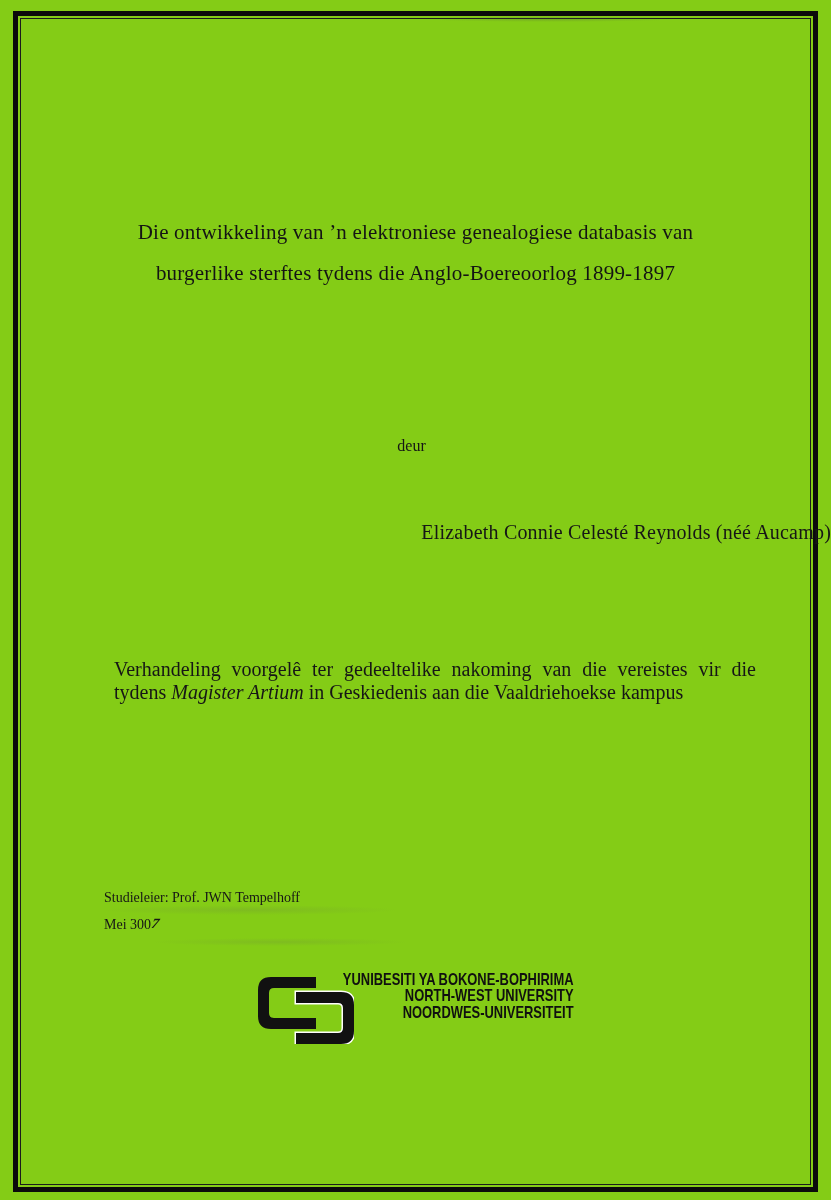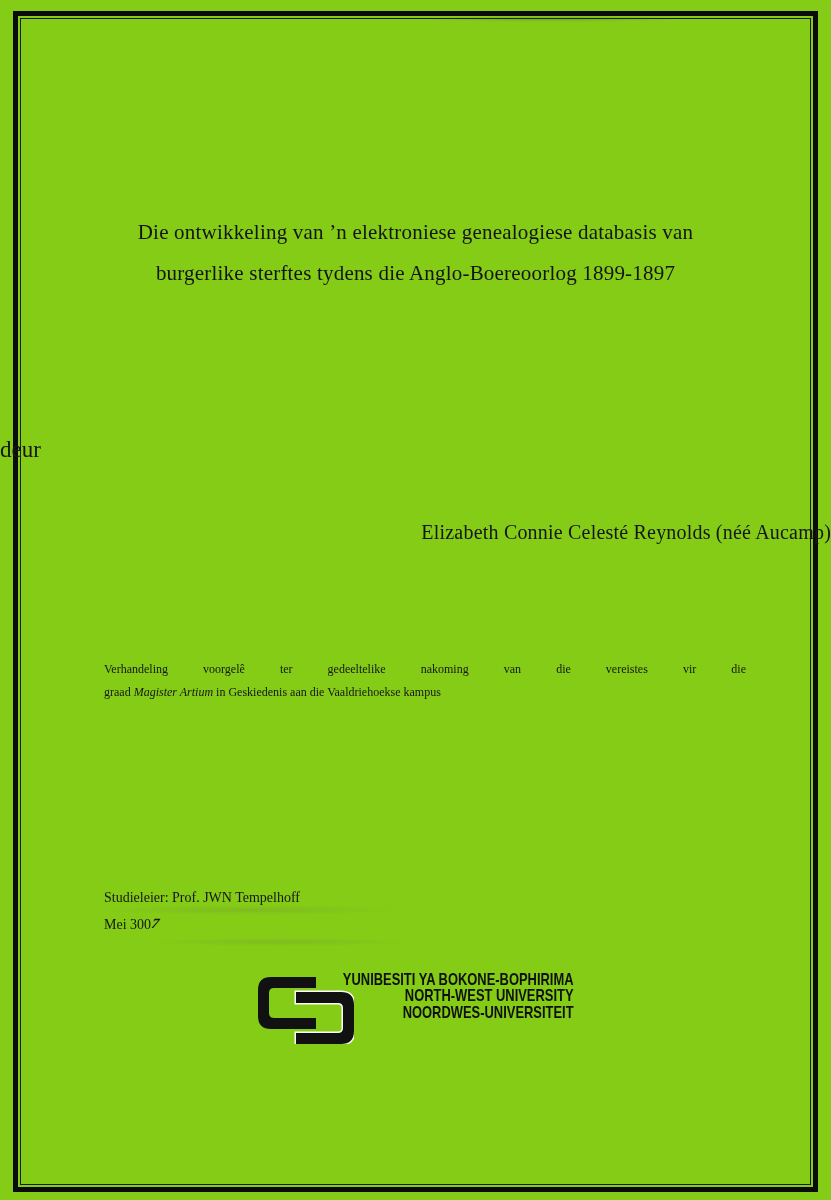--- a/index.html
+++ b/index.html
@@ -33,34 +33,35 @@
     left:60px;right:60px;top:212px;
     text-align:center;
     font-size:21px;
     line-height:41px;
     letter-spacing:.2px;
     color:#141414;
   }
   .byline-label{
     position:absolute;
     left:0;right:8px;top:437px;
-    font-size:23px;
+    text-align:center;
+    font-size:16px;
   }
   .author-line{
     position:absolute;
     left:0;right:0;top:521px;
     text-align:right;
     font-size:20px;
     letter-spacing:.2px;
   }
   .statement{
     position:absolute;
-    left:104px;top:658px;
+    left:114px;top:658px;
     width:642px;
-    font-size:12px;
+    font-size:20px;
     line-height:23px;
   }
   .statement .justified{
     text-align:justify;
     text-align-last:justify;
   }
   .statement .it{font-style:italic;}
   .footer-block{
     position:absolute;
     left:104px;top:885px;
@@ -117,21 +118,21 @@
     <div>Die ontwikkeling van ’n elektroniese genealogiese databasis van</div>
     <div>burgerlike sterftes tydens die Anglo-Boereoorlog 1899-1897</div>
   </div>
 
   <div class="byline-label">deur</div>
 
   <div class="author-line">Elizabeth Connie Celesté Reynolds (néé Aucamp)</div>
 
   <div class="statement">
     <div class="justified">Verhandeling voorgelê ter gedeeltelike nakoming van die vereistes vir die</div>
-    <div><span>graad </span><span class="it">Magister Artium</span><span> in Geskiedenis aan die Vaaldriehoekse kampus</span></div>
+    <div><span>tydens </span><span class="it">Magister Artium</span><span> in Geskiedenis aan die Vaaldriehoekse kampus</span></div>
   </div>
 
   <div class="smudge s1"></div>
   <div class="smudge s2"></div>
 
   <div class="footer-block">
     <div>Studieleier: Prof. JWN Tempelhoff</div>
     <div><span>Mei 300</span><span class="seven">7</span></div>
   </div>
 

